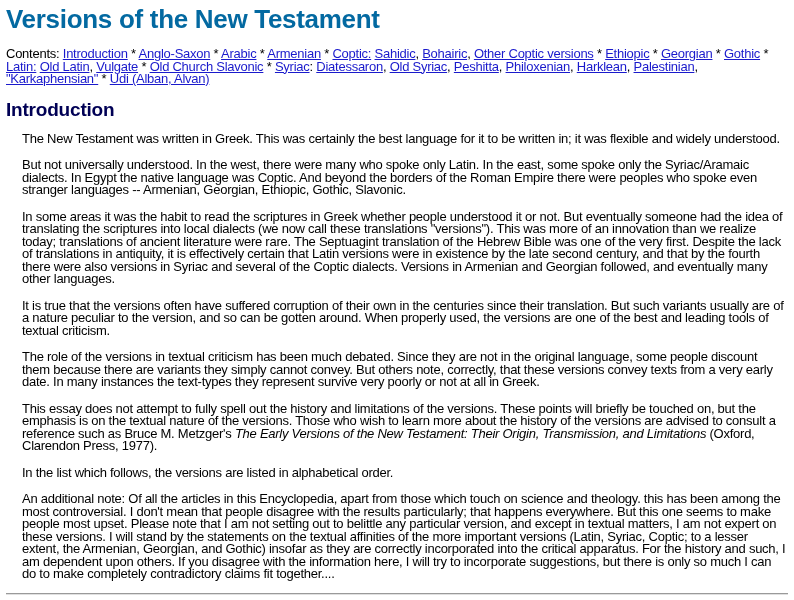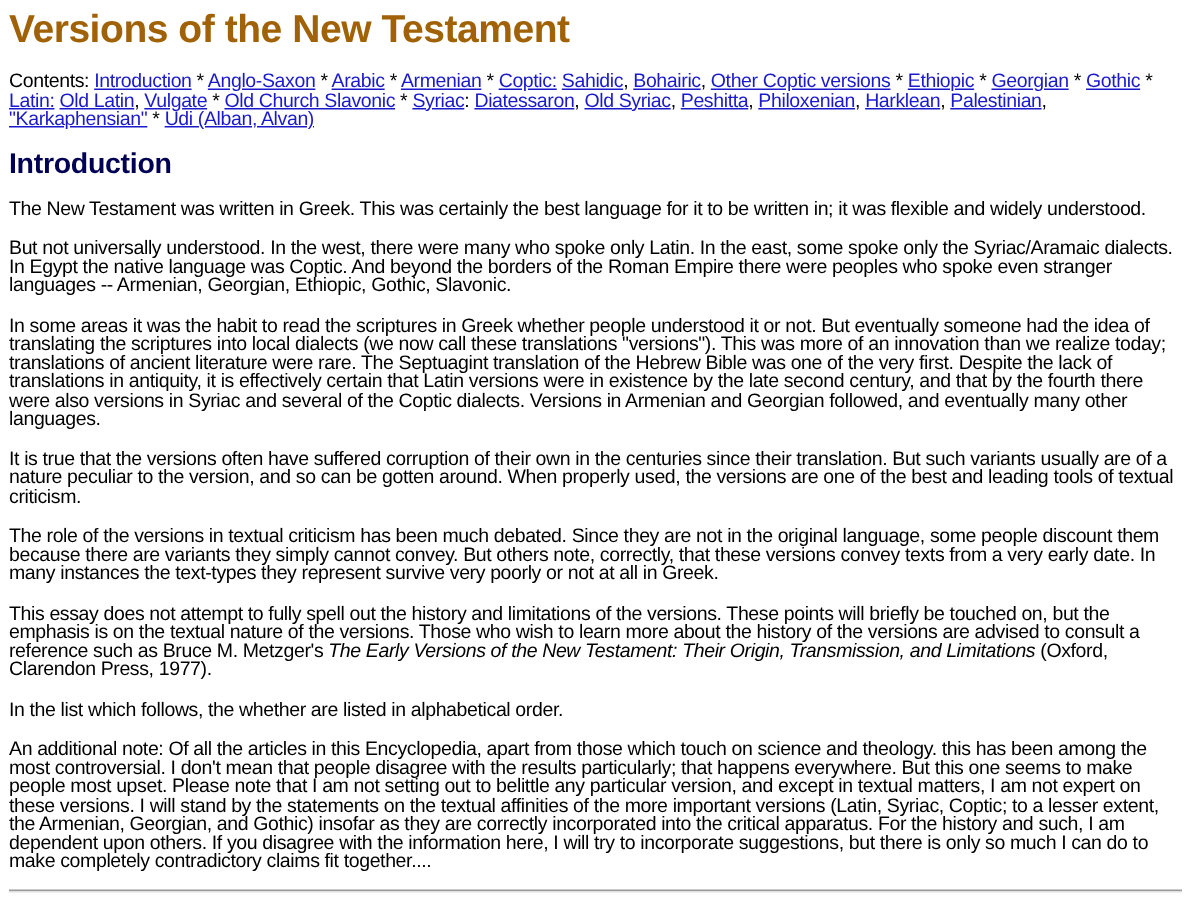--- a/index.html
+++ b/index.html
@@ -19,21 +19,21 @@
     }
     .page {
       padding: 0 6px 0 6px;
     }
     h1 {
       margin: 0;
       padding-top: 4px;
       font-size: 26px;
       line-height: 30px;
       font-weight: bold;
-      color: #a16207;
+      color: #0369a1;
       letter-spacing: -0.3px;
     }
     .contents {
       margin: 14px 0 0 0;
       line-height: 12.5px;
       font-size: 13px;
     }
     .contents b { font-weight: normal; }
     a {
       color: #1a1acc;
@@ -41,21 +41,21 @@
     }
     h2 {
       margin: 13px 0 0 0;
       font-size: 19px;
       line-height: 22px;
       font-weight: bold;
       color: #000055;
       letter-spacing: -0.2px;
     }
     p {
-      margin: 14px 0 0 0;
+      margin: 14px 0 0 16px;
       line-height: 12.5px;
     }
     p.first { margin-top: 12px; }
     hr {
       margin: 12px 0 0 0;
       border: none;
       border-top: 1px solid #9a9a9a;
       border-bottom: 1px solid #e0e0e0;
       height: 0;
     }
@@ -70,17 +70,17 @@
   <div class="contents"><b>Contents:</b> <a href="#">Introduction</a><span> * </span><a href="#">Anglo-Saxon</a><span> * </span><a href="#">Arabic</a><span> * </span><a href="#">Armenian</a><span> * </span><a href="#">Coptic:</a> <a href="#">Sahidic</a><span>, </span><a href="#">Bohairic</a><span>, </span><a href="#">Other Coptic versions</a><span> * </span><a href="#">Ethiopic</a><span> * </span><a href="#">Georgian</a><span> * </span><a href="#">Gothic</a><span> * </span><a href="#">Latin:</a> <a href="#">Old Latin</a><span>, </span><a href="#">Vulgate</a><span> * </span><a href="#">Old Church Slavonic</a><span> * </span><a href="#">Syriac</a><span>: </span><a href="#">Diatessaron</a><span>, </span><a href="#">Old Syriac</a><span>, </span><a href="#">Peshitta</a><span>, </span><a href="#">Philoxenian</a><span>, </span><a href="#">Harklean</a><span>, </span><a href="#">Palestinian</a><span>, </span><a href="#">"Karkaphensian"</a><span> * </span><a href="#">Udi (Alban, Alvan)</a></div>
 
   <h2>Introduction</h2>
 
   <p class="first">The New Testament was written in Greek. This was certainly the best language for it to be written in; it was flexible and widely understood.</p>
   <p>But not universally understood. In the west, there were many who spoke only Latin. In the east, some spoke only the Syriac/Aramaic dialects. In Egypt the native language was Coptic. And beyond the borders of the Roman Empire there were peoples who spoke even stranger languages -- Armenian, Georgian, Ethiopic, Gothic, Slavonic.</p>
   <p>In some areas it was the habit to read the scriptures in Greek whether people understood it or not. But eventually someone had the idea of translating the scriptures into local dialects (we now call these translations "versions"). This was more of an innovation than we realize today; translations of ancient literature were rare. The Septuagint translation of the Hebrew Bible was one of the very first. Despite the lack of translations in antiquity, it is effectively certain that Latin versions were in existence by the late second century, and that by the fourth there were also versions in Syriac and several of the Coptic dialects. Versions in Armenian and Georgian followed, and eventually many other languages.</p>
   <p>It is true that the versions often have suffered corruption of their own in the centuries since their translation. But such variants usually are of a nature peculiar to the version, and so can be gotten around. When properly used, the versions are one of the best and leading tools of textual criticism.</p>
   <p>The role of the versions in textual criticism has been much debated. Since they are not in the original language, some people discount them because there are variants they simply cannot convey. But others note, correctly, that these versions convey texts from a very early date. In many instances the text-types they represent survive very poorly or not at all in Greek.</p>
   <p><span>This essay does not attempt to fully spell out the history and limitations of the versions. These points will briefly be touched on, but the emphasis is on the textual nature of the versions. Those who wish to learn more about the history of the versions are advised to consult a reference such as Bruce M. Metzger's </span><i>The Early Versions of the New Testament: Their Origin, Transmission, and Limitations</i><span> (Oxford, Clarendon Press, 1977).</span></p>
-  <p>In the list which follows, the whether are listed in alphabetical order.</p>
+  <p>In the list which follows, the versions are listed in alphabetical order.</p>
   <p>An additional note: Of all the articles in this Encyclopedia, apart from those which touch on science and theology. this has been among the most controversial. I don't mean that people disagree with the results particularly; that happens everywhere. But this one seems to make people most upset. Please note that I am not setting out to belittle any particular version, and except in textual matters, I am not expert on these versions. I will stand by the statements on the textual affinities of the more important versions (Latin, Syriac, Coptic; to a lesser extent, the Armenian, Georgian, and Gothic) insofar as they are correctly incorporated into the critical apparatus. For the history and such, I am dependent upon others. If you disagree with the information here, I will try to incorporate suggestions, but there is only so much I can do to make completely contradictory claims fit together....</p>
 
   <hr>
 </div>
 
 </body></html>

